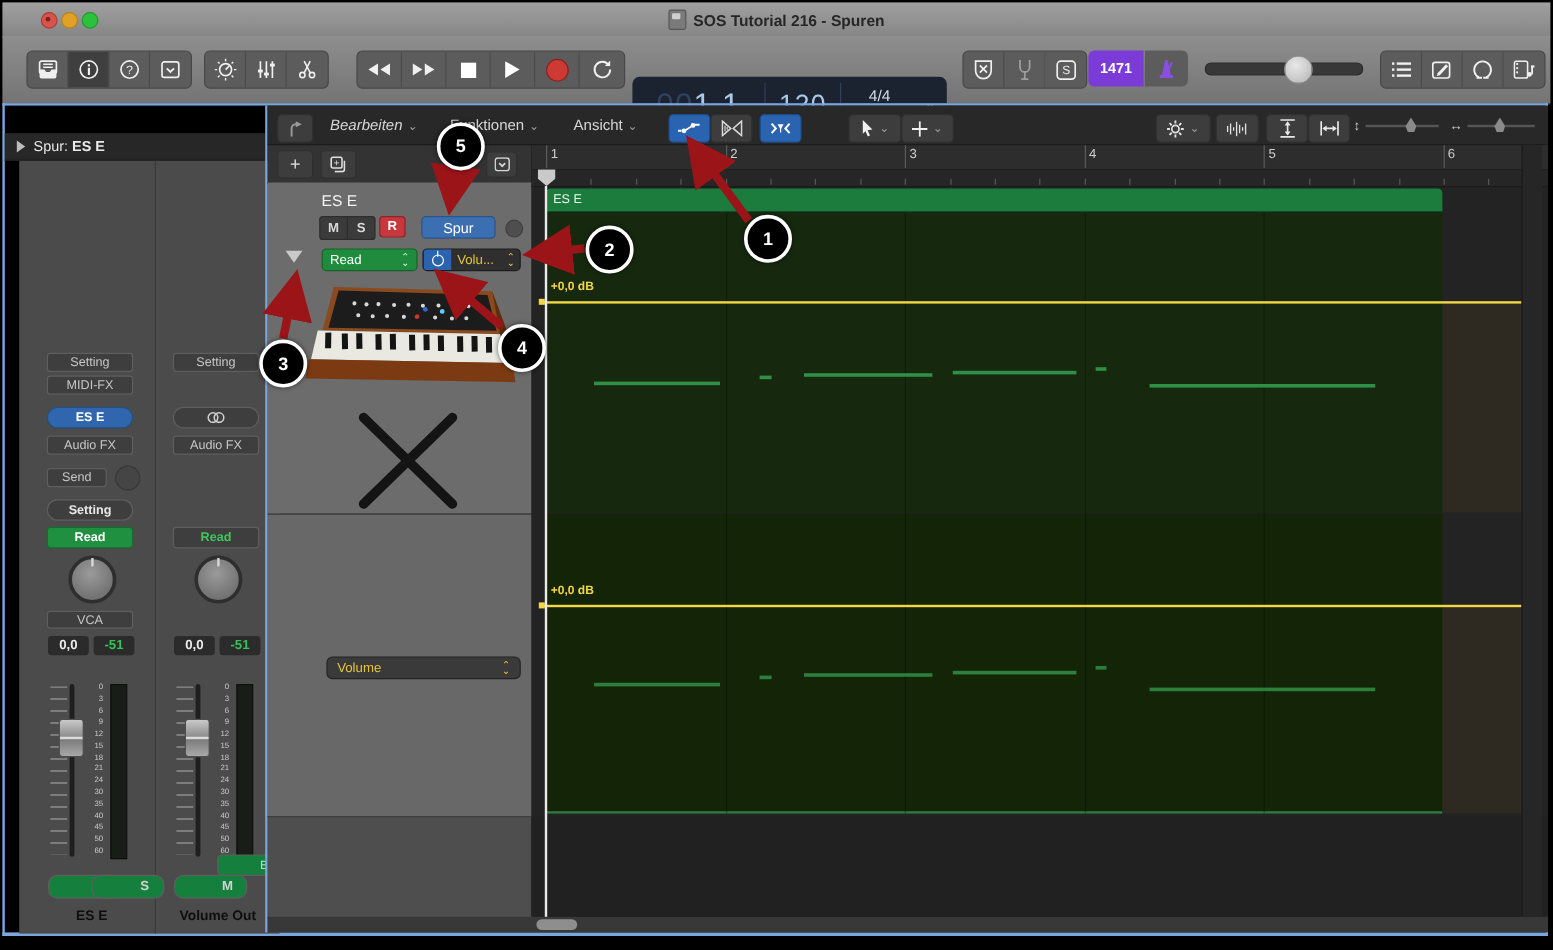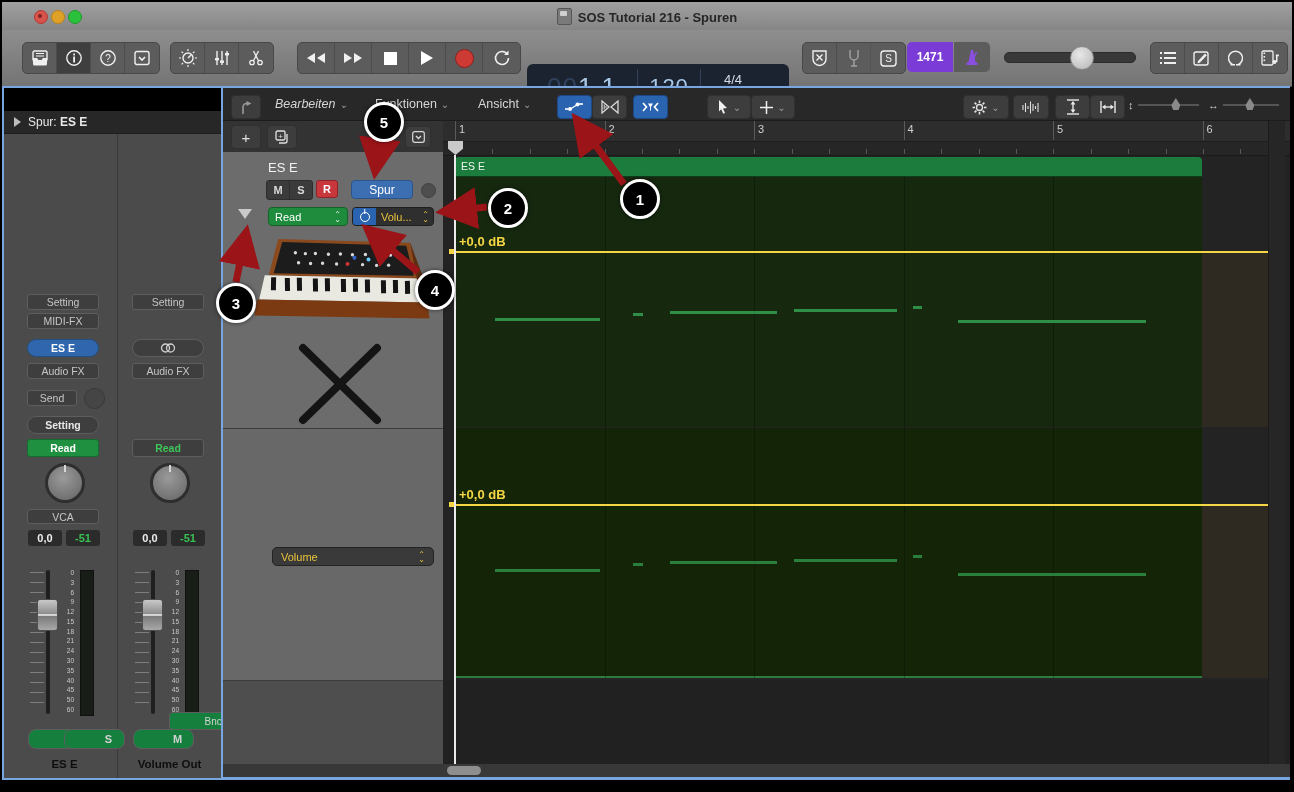--- a/index.html
+++ b/index.html
@@ -36,21 +36,21 @@
   .lcd-cap{position:absolute;bottom:3px;font-size:6.5px;letter-spacing:.5px;color:#5d7ba6;font-weight:bold;}
   .lcd-mid{font-size:13px;color:#d5dde9;line-height:15px;text-align:center;}
   .purple-btn{background:#7a3bd6;color:#fff;border-radius:5px;height:30px;display:flex;align-items:center;justify-content:center;}
   .slider-track{height:9px;border-radius:5px;background:#383838;border:1px solid #2c2c2c;}
   .slider-knob{width:22px;height:22px;border-radius:50%;background:radial-gradient(circle at 40% 35%,#e8e8e8,#b4b4b4);border:1px solid #8a8a8a;}
   
   .focus{background:#7aa6df;}
   
   .insp-hdr{left:4px;width:217px;height:23px;color:#e8e8e8;font-size:12px;display:flex;align-items:center;padding-left:10px;box-sizing:border-box;}
   .tri{display:inline-block;width:0;height:0;border-left:7px solid #bdbdbd;border-top:5px solid transparent;border-bottom:5px solid transparent;margin-right:7px;}
-  .insp-body{left:4px;top:134px;width:217px;height:644px;background:#4b4b4b;}
+  .insp-body{left:16px;top:134px;width:217px;height:644px;background:#4b4b4b;}
   .strip-btn{position:absolute;box-sizing:border-box;background:#3e3e3e;border:1px solid #5e5e5e;border-radius:3px;
     color:#c6c6c6;font-size:10.5px;display:flex;align-items:center;justify-content:center;height:16px;}
   .pill{border-radius:9px;}
   .valbox{position:absolute;background:#2b2b2b;border-radius:3px;color:#ededed;font-weight:bold;font-size:11px;
     display:flex;align-items:center;justify-content:center;height:16px;}
   .knob{position:absolute;border-radius:50%;background:radial-gradient(circle at 45% 35%,#9a9a9a,#636363);
     border:3px solid #2e2e2e;box-sizing:border-box;}
   .knob:after{content:"";position:absolute;left:50%;top:-1px;width:2px;height:7px;background:#d8d8d8;transform:translateX(-50%);}
   .fader-ticks{position:absolute;width:14px;background:
     repeating-linear-gradient(to bottom,#7d7d7d 0 1px,transparent 1px 10px);}
@@ -70,21 +70,21 @@
   .mtext{position:absolute;top:9px;color:#d6d6d6;font-size:12.5px;}
   .chev{color:#9a9a9a;font-size:10px;margin-left:4px;}
   .bluebtn{background:#2a63b0;border-color:#1d4a87;color:#fff;}
   
   .updown{display:inline-block;font-size:8px;line-height:5px;text-align:center;}
   .ddl{position:absolute;box-sizing:border-box;border-radius:4px;display:flex;align-items:center;font-size:11px;}
   .power-ic{display:inline-block;width:10px;height:10px;border:1.5px solid #fff;border-radius:50%;position:relative;box-sizing:border-box;}
   .power-ic:after{content:"";position:absolute;left:50%;top:-4px;width:1.5px;height:5px;background:#fff;transform:translateX(-50%);}
   
   .note{position:absolute;height:3px;background:#2f8f46;}
-  .ylabel{position:absolute;color:#f5d645;font-size:13px;font-weight:bold;}
+  .ylabel{position:absolute;color:#f5d645;font-size:10px;font-weight:bold;}
   .yline{position:absolute;height:2px;background:#f5d645;}
   .ydot{position:absolute;width:5px;height:5px;background:#f5d645;}
   .callout{position:absolute;width:34px;height:34px;border-radius:50%;background:#000;border:3px solid #fff;
     color:#fff;font-size:15px;font-weight:bold;display:flex;align-items:center;justify-content:center;
     box-shadow:0 0 4px rgba(0,0,0,.6);}
   .ruler-num{position:absolute;top:2px;font-size:11px;color:#cfcfcf;}
   .barline{position:absolute;top:0;width:1px;height:19px;background:#5a5a5a;}
   .qtick{position:absolute;bottom:1px;width:1px;height:5px;background:#585858;}
   .gridline{position:absolute;width:1px;background:rgba(0,0,0,.28);}
 </style>

